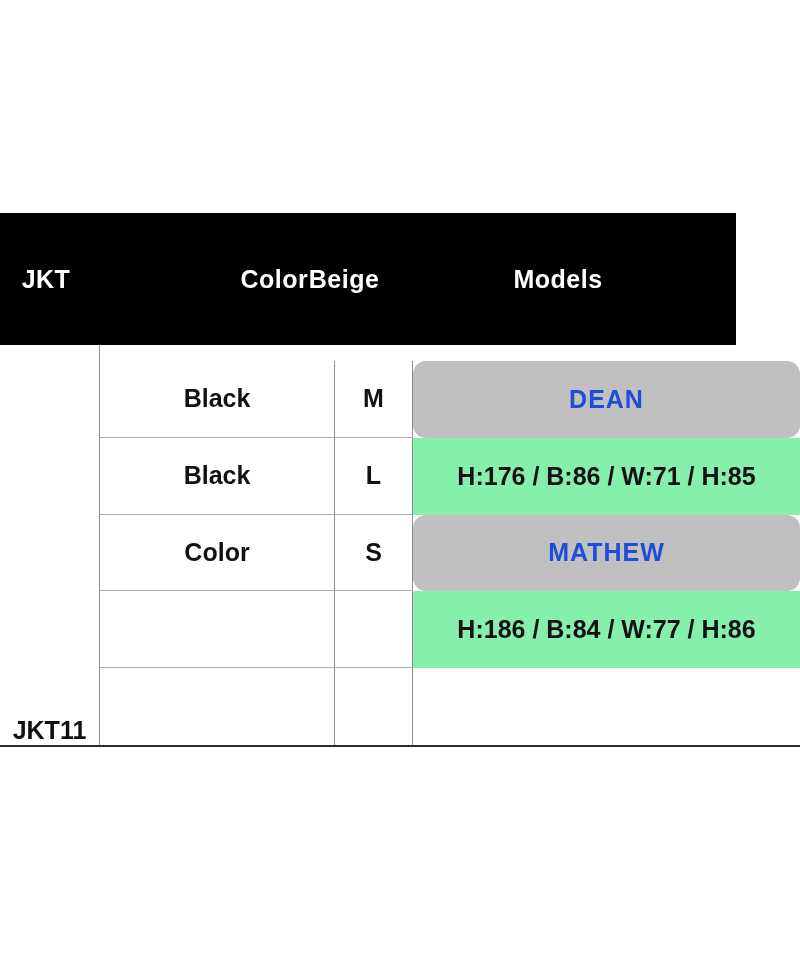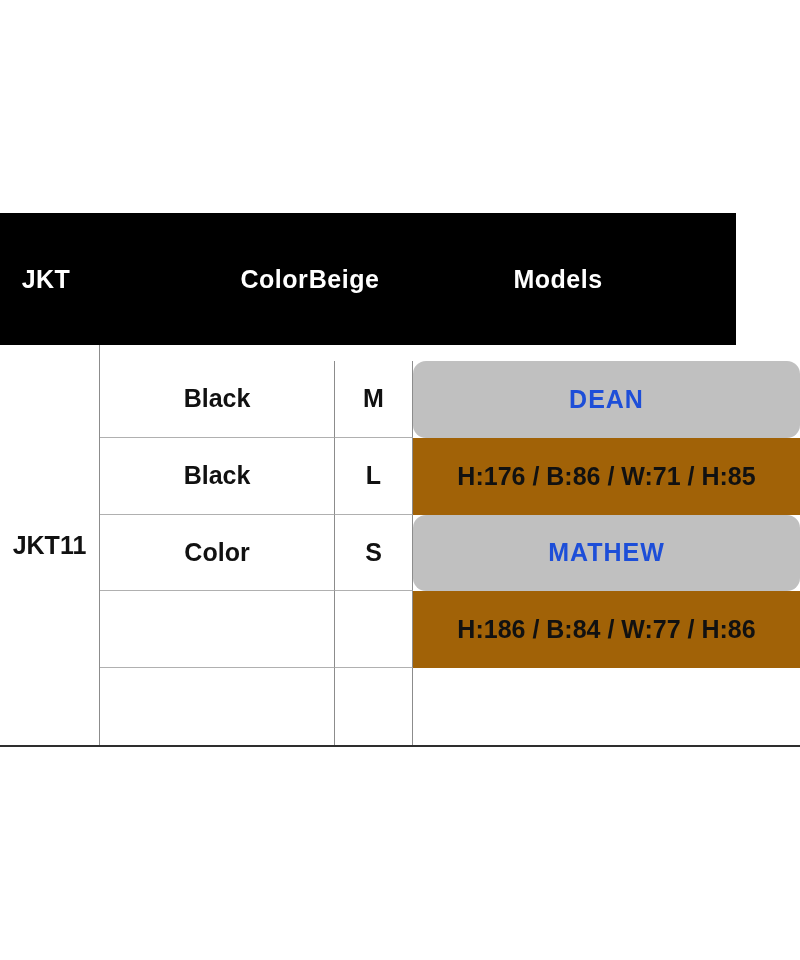--- a/index.html
+++ b/index.html
@@ -44,21 +44,21 @@
     display: flex;
     border-bottom: 2px solid #2e2e2e;
     box-sizing: content-box;
     color: #111111;
   }
   .jkt-col {
     width: 100px;
     border-right: 1px solid #8c8c8c;
     box-sizing: border-box;
     display: flex;
-    align-items: center;
+    align-items: flex-end;
     justify-content: center;
     font-size: 25px;
     background: #ffffff;
   }
   .rows {
     flex: 1;
     display: flex;
     flex-direction: column;
     margin-top: 16px;
   }
@@ -84,21 +84,21 @@
   .row:not(:last-child) .cell.size {
     border-bottom: 1px solid #b0b0b0;
   }
   .cell.model.model-name {
     background: #c0c0c0;
     color: #1d4ed8;
     letter-spacing: 1px;
     border-radius: 13px;
   }
   .cell.model.model-measure {
-    background: #a16207;
+    background: #86efac;
     color: #111111;
   }
 </style>
 </head>
 <body>
 
 <div class="page">
 
   <div class="header-bar">
     <div class="hcell c1">JKT</div>

